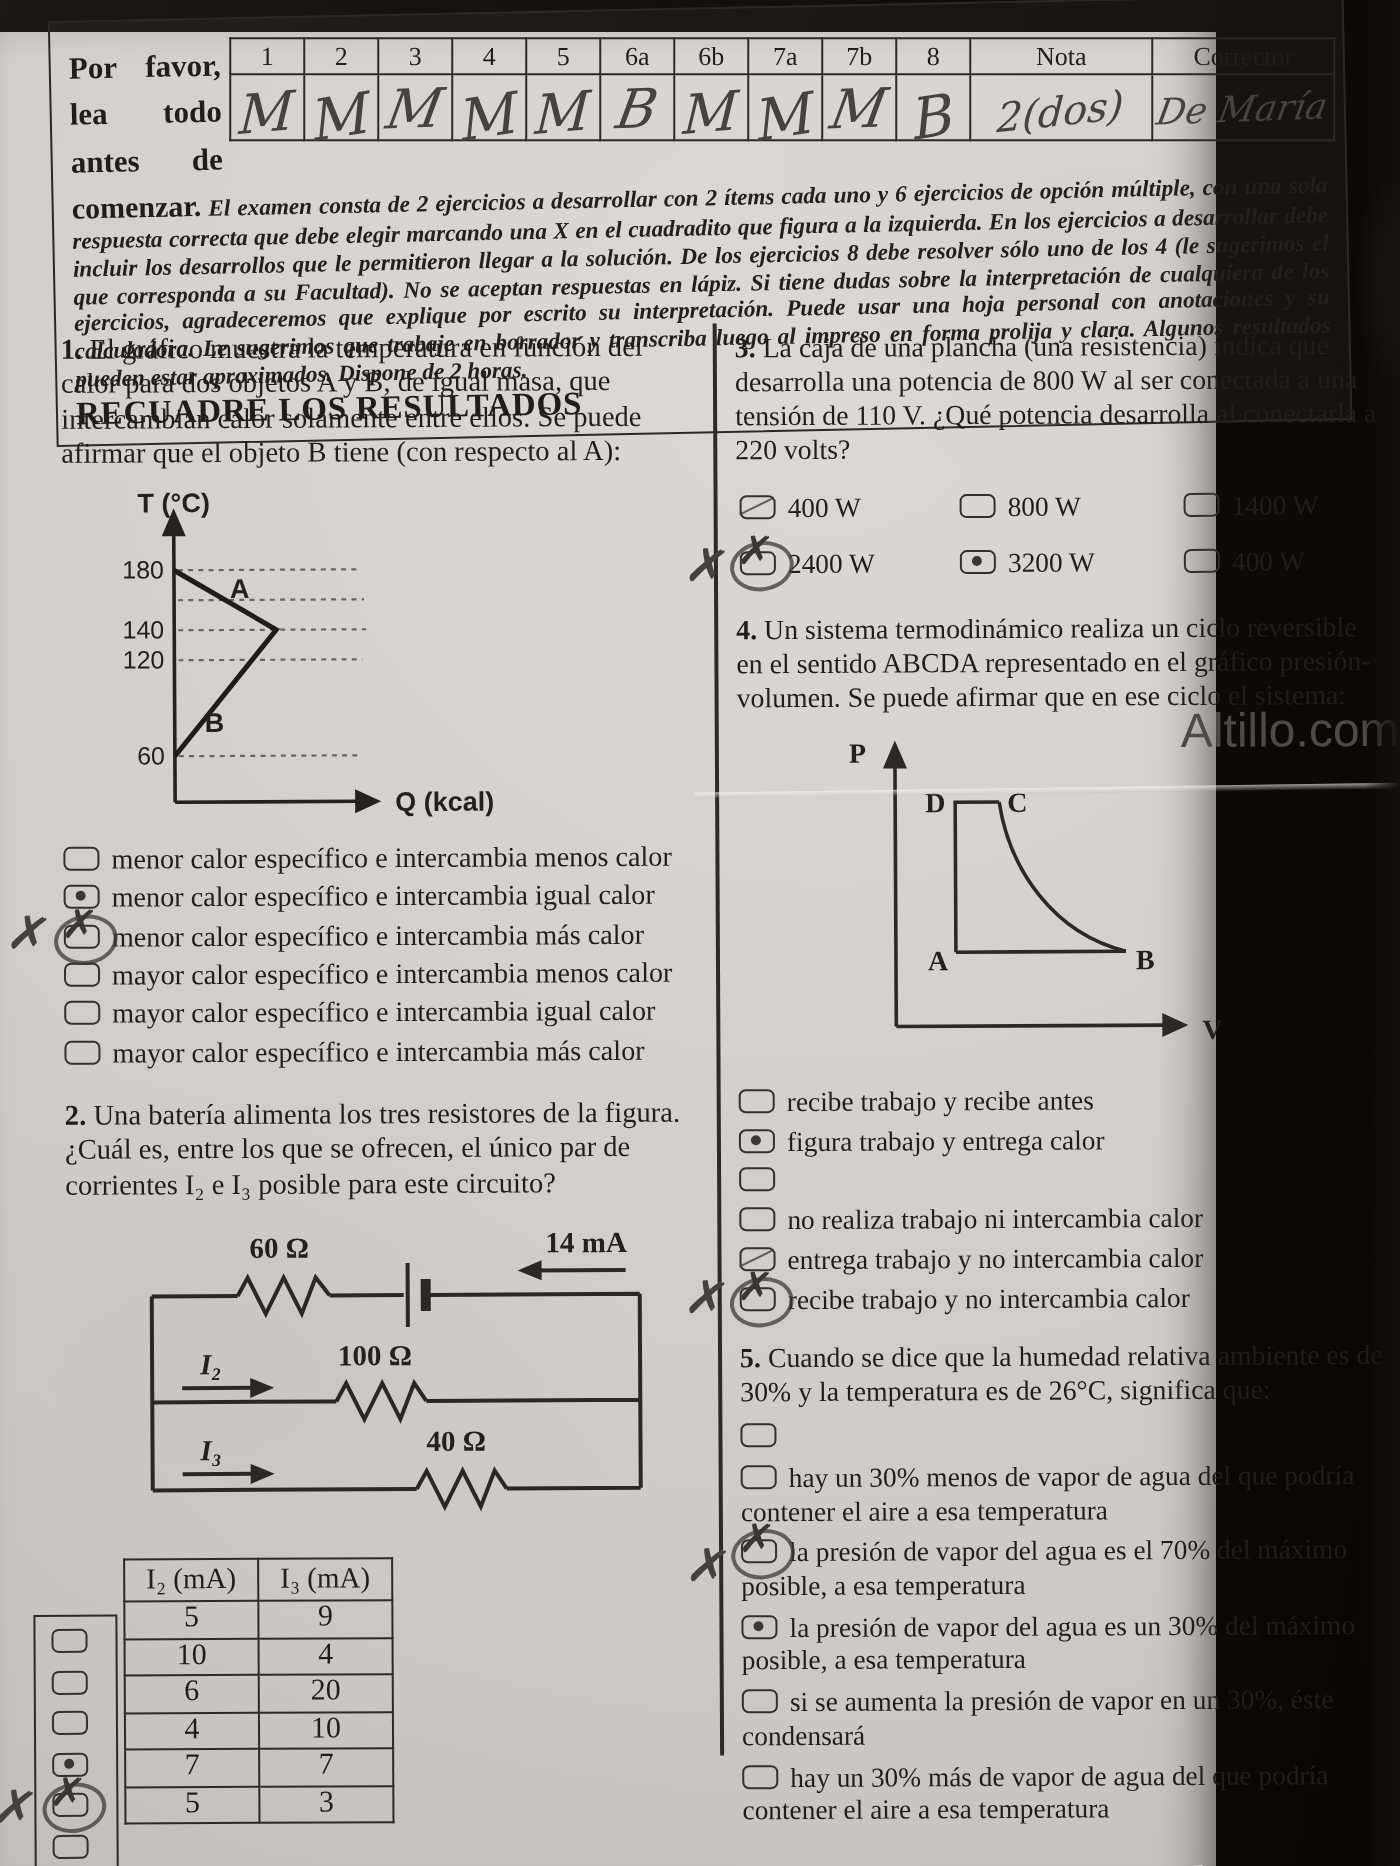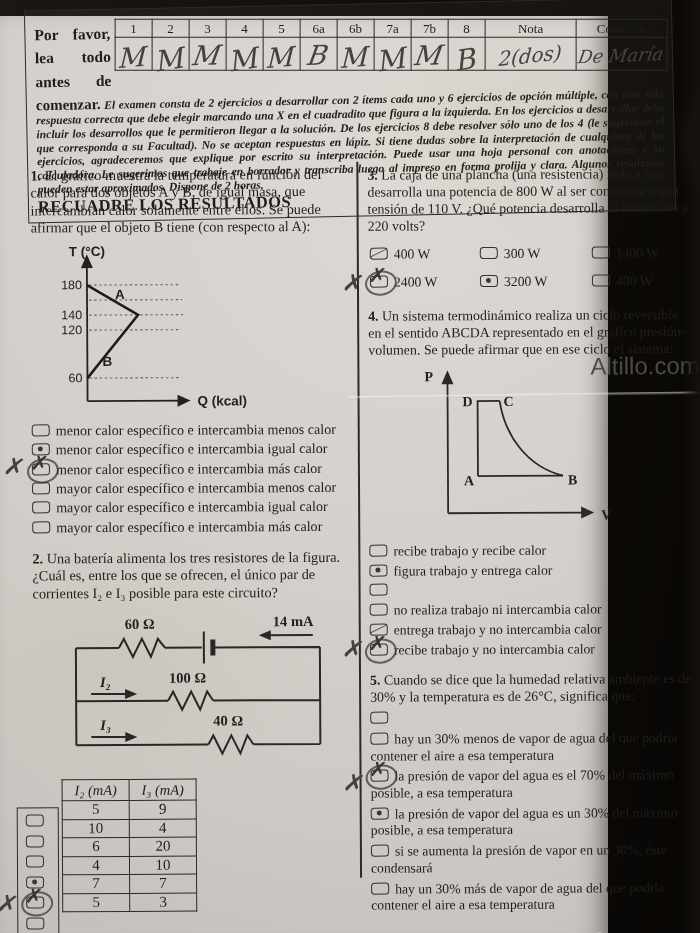--- a/index.html
+++ b/index.html
@@ -61,21 +61,21 @@
   .mx{position:absolute;font-family:"DejaVu Sans",sans-serif;font-size:25px;color:#45413c;transform:rotate(12deg);}
   .mx::before{content:"\2717";}
   .q3grid{display:grid;grid-template-columns:110px 112px auto;row-gap:5px;margin:8px 0 0 2px;}
 
   
   .tblwrap{display:flex;align-items:flex-start;gap:3px;margin:13px 0 0 -17px;}
   .cbcol{border:1.6px solid #2c2a27;display:flex;flex-direction:column;align-items:center;
          gap:8.5px;padding:6px 8px 12px 8px;margin-top:28px;}
   .q2tbl{border-collapse:collapse;}
   .q2tbl td{border:1.5px solid #2c2a27;width:66px;height:17.5px;text-align:center;font-size:15px;padding:0;}
-  .q2tbl .th td{height:20px;font-size:14.5px;font-style:italic;}
+  .q2tbl .th td{height:20px;font-size:14.5px;}
 
   
   svg{display:block;}
   svg text{fill:#23211e;}
   .watermark{position:absolute;left:222px;top:186px;font-family:"Liberation Sans","DejaVu Sans",sans-serif;
      font-size:24px;color:#4c4b49;white-space:nowrap;}
 
   
   .crease{position:absolute;left:348px;top:379px;width:352px;height:3px;opacity:0.65;
      background:linear-gradient(180deg,rgba(250,248,243,0.95),rgba(120,110,95,0.12));transform:rotate(-0.5deg);}
@@ -267,21 +267,21 @@
           </tbody>
             </table>
         </div>
       </div>
 
       <div class="col col-right">
         <p class="qtext"><span class="qnum">3.</span> <span>La caja de una plancha (una resistencia) indica que desarrolla una potencia de 800 W al ser conectada a una tensión de 110 V. ¿Qué potencia desarrolla al conectarla a 220 volts?</span></p>
 
         <div class="q3grid">
           <div class="opt"><span class="cb slash"></span><span class="lbl">400 W</span></div>
-          <div class="opt"><span class="cb"></span><span class="lbl">300 W</span></div>
+          <div class="opt"><span class="cb"></span><span class="lbl">800 W</span></div>
           <div class="opt"><span class="cb"></span><span class="lbl">1400 W</span></div>
           <div class="opt"><span class="mx" style="left:-27px;top:-6px;"></span><span class="cb"><span class="hx"></span><span class="hc"></span></span><span class="lbl">2400 W</span></div>
           <div class="opt"><span class="cb dot"></span><span class="lbl">3200 W</span></div>
           <div class="opt"><span class="cb"></span><span class="lbl">400 W</span></div>
         </div>
 
         <p class="qtext" style="margin-top:15px;"><span class="qnum">4.</span> <span>Un sistema termodinámico realiza un ciclo reversible en el sentido ABCDA representado en el gráfico presión-volumen. Se puede afirmar que en ese ciclo el sistema:</span></p>
 
         <span class="watermark">Altillo.com</span>
 
@@ -299,21 +299,21 @@
             <text x="10" y="18">P</text>
             <text x="186" y="157">V</text>
             <text x="49" y="122">A</text>
             <text x="153" y="122">B</text>
             <text x="89" y="43">C</text>
             <text x="48" y="43">D</text>
           </g>
         </svg>
 
         <div style="margin-top:12px;">
-          <div class="opt"><span class="cb"></span><span class="lbl">recibe trabajo y recibe calor</span></div>
+          <div class="opt"><span class="cb"></span><span class="lbl">recibe trabajo y recibe antes</span></div>
           <div class="opt"><span class="cb dot"></span><span class="lbl">figura trabajo y entrega calor</span></div>
           <div class="opt"><span class="cb"></span></div>
           <div class="opt"><span class="cb"></span><span class="lbl">no realiza trabajo ni intercambia calor</span></div>
           <div class="opt"><span class="cb slash"></span><span class="lbl">entrega trabajo y no intercambia calor</span></div>
           <div class="opt"><span class="mx" style="left:-27px;top:-8px;"></span><span class="cb"><span class="hx"></span><span class="hc"></span></span><span class="lbl">recibe trabajo y no intercambia calor</span></div>
         </div>
 
         <p class="qtext" style="margin-top:14px;"><span class="qnum">5.</span> <span>Cuando se dice que la humedad relativa ambiente es de 30% y la temperatura es de 26°C, significa que:</span></p>
 
         <div class="q5opts">

